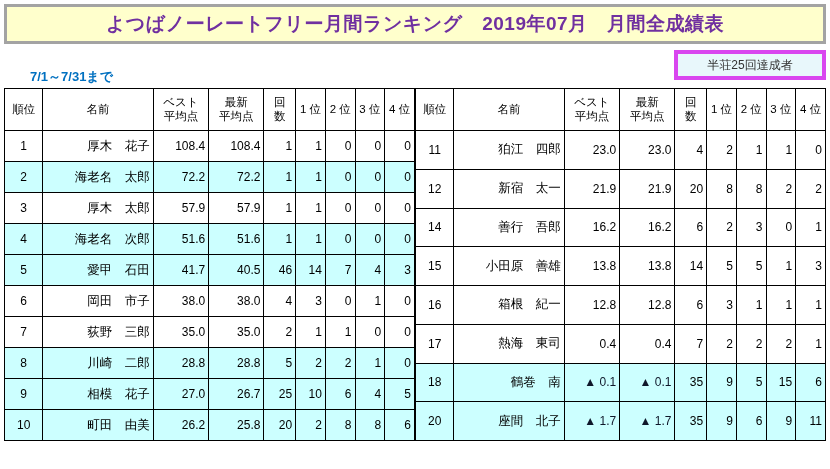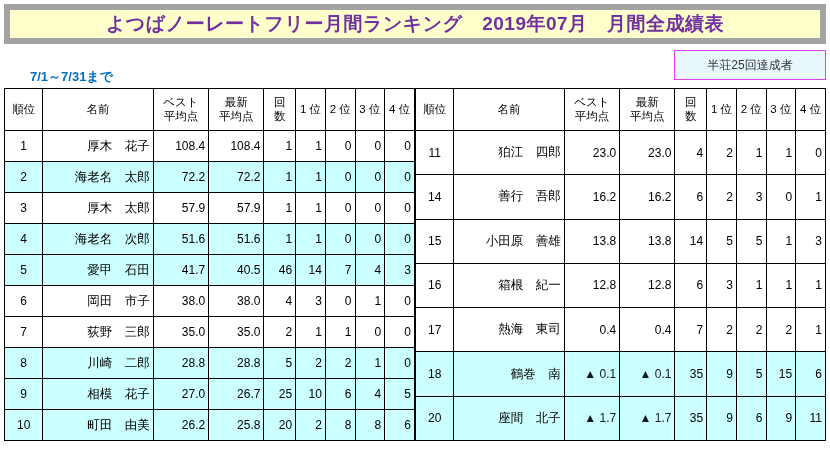--- a/index.html
+++ b/index.html
@@ -20,21 +20,21 @@
     box-sizing: border-box;
   }
   
   .title-banner {
     position: absolute;
     left: 4px;
     top: 4px;
     width: 822px;
     height: 40px;
     background: #ffffcc;
-    border: 6px solid #a3a3a3;
+    border: 3px solid #a3a3a3;
     box-sizing: border-box;
     display: flex;
     align-items: center;
     justify-content: center;
   }
   .title-text {
     font-size: 19px;
     font-weight: bold;
     color: #7030a0;
     letter-spacing: 0.5px;
@@ -57,21 +57,21 @@
     color: #0070c0;
     white-space: nowrap;
   }
   .achiever-box {
     position: absolute;
     right: 0px;
     top: 0px;
     width: 152px;
     height: 30px;
     background: #e8f7fb;
-    border: 1px solid #d946ef;
+    border: 4px solid #d946ef;
     box-sizing: border-box;
     display: flex;
     align-items: center;
     justify-content: center;
   }
   .achiever-text {
     font-size: 12px;
     color: #333333;
     white-space: nowrap;
   }
@@ -332,20 +332,31 @@
           <td class="name">狛江　四郎</td>
           <td class="r">23.0</td>
           <td class="r">23.0</td>
           <td class="r">4</td>
           <td class="r">2</td>
           <td class="r">1</td>
           <td class="r">1</td>
           <td class="r">0</td>
         </tr>
         <tr class="plain">
+          <td class="c">12</td>
+          <td class="name">新宿　太一</td>
+          <td class="r">21.9</td>
+          <td class="r">21.9</td>
+          <td class="r">20</td>
+          <td class="r">8</td>
+          <td class="r">8</td>
+          <td class="r">2</td>
+          <td class="r">2</td>
+        </tr>
+        <tr class="plain">
           <td class="c">14</td>
           <td class="name">善行　吾郎</td>
           <td class="r">16.2</td>
           <td class="r">16.2</td>
           <td class="r">6</td>
           <td class="r">2</td>
           <td class="r">3</td>
           <td class="r">0</td>
           <td class="r">1</td>
         </tr>

